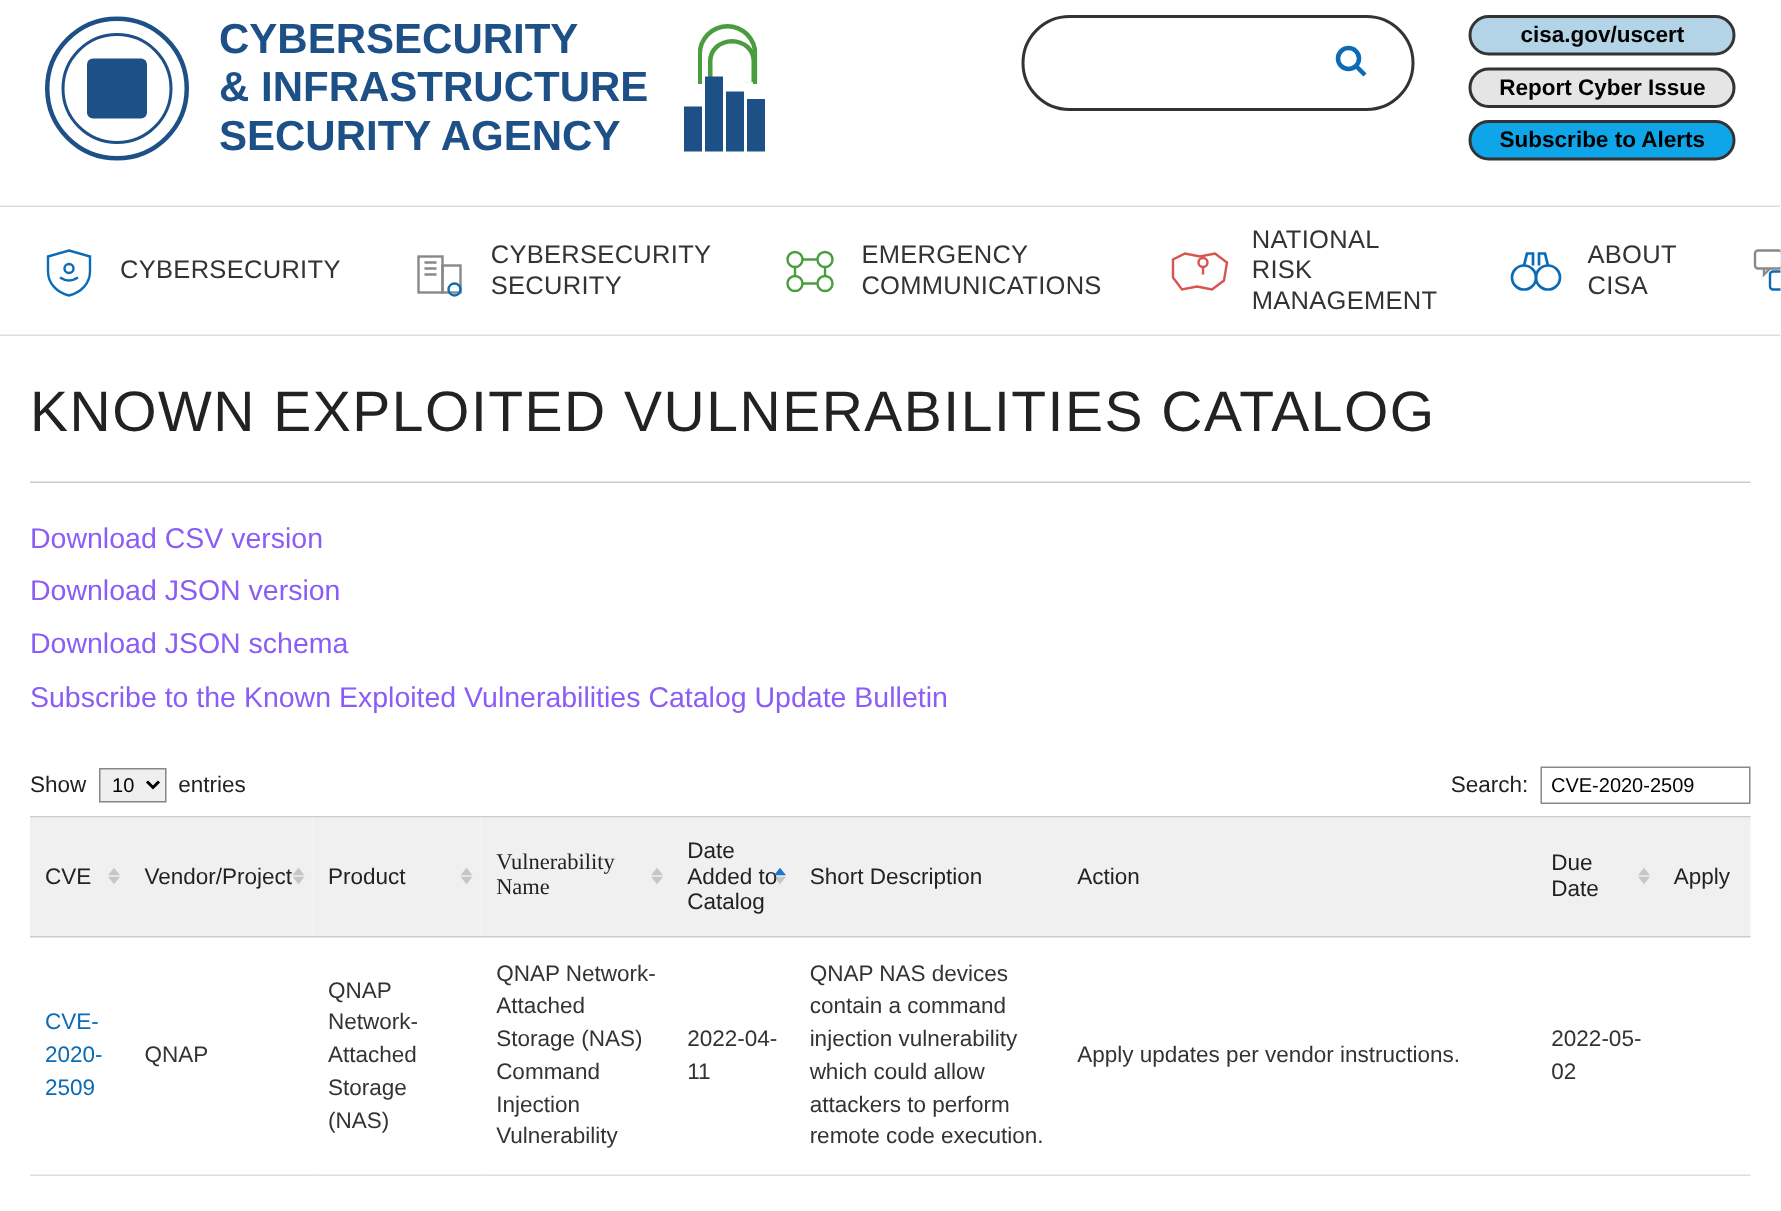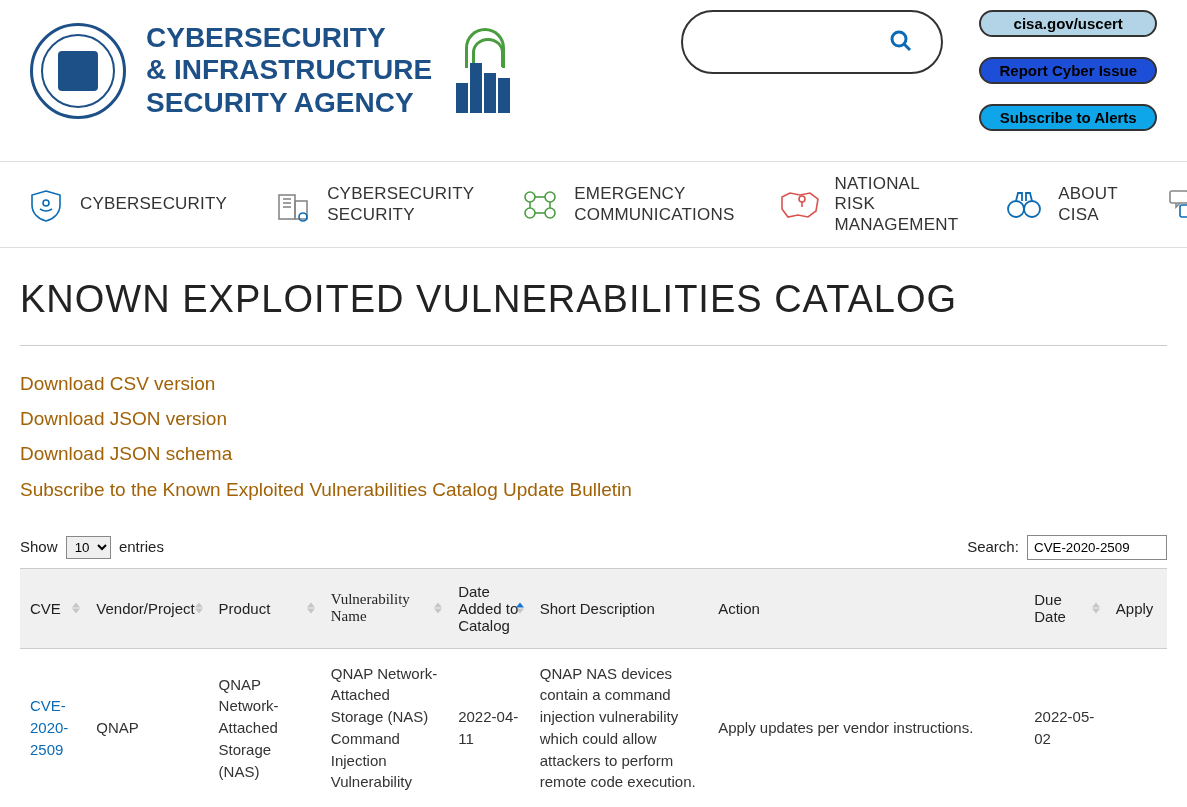--- a/index.html
+++ b/index.html
@@ -18,37 +18,37 @@
 .tower-signal::before { content:''; width:26px; height:26px; border:3px solid #4a9d3f; border-radius:50% 50% 0 0; border-bottom:none; position:absolute; top:7px; left:4px; }
 .tower-bldg { position:absolute; bottom:0; left:0; width:58px; height:50px; display:flex; align-items:flex-end; gap:2px; }
 .tower-bldg span { background:#1e5088; width:12px; }
 .tower-bldg span:nth-child(1){height:30px;} .tower-bldg span:nth-child(2){height:50px;} .tower-bldg span:nth-child(3){height:40px;} .tower-bldg span:nth-child(4){height:35px;}
 
 .header-right { display:flex; align-items:flex-start; gap:36px; }
 .search-box { width:262px; height:64px; border:2px solid #333; border-radius:36px; display:flex; align-items:center; justify-content:flex-end; padding:0 28px; }
 .search-input { border:none; outline:none; flex:1; font-size:16px; background:transparent; }
 .search-icon-btn { background:none; border:none; cursor:pointer; }
 
-.pill-buttons { display:flex; flex-direction:column; gap:20px; }
+.pill-buttons { display:flex; flex-direction:column; gap:8px; }
 .pill { border:2px solid #333; border-radius:20px; padding:3px 18px; font-weight:700; font-size:15px; cursor:pointer; text-align:center; font-family:inherit; }
 .pill-blue { background:#b3d4e6; }
-.pill-yellow { background:#1d4ed8; }
+.pill-yellow { background:#e5e5e5; }
 .pill-green { background:#0ea5e9; }
 
 
 .nav { display:flex; border-top:1px solid #ddd; border-bottom:1px solid #ddd; padding:12px 24px; gap:44px; align-items:center; }
 .nav-item { display:flex; align-items:center; gap:12px; cursor:pointer; color:#333; text-decoration:none; }
 .nav-icon { width:44px; height:38px; display:flex; align-items:center; justify-content:center; }
 .nav-label { font-size:17px; font-weight:500; line-height:1.2; letter-spacing:0.2px; }
 
 
 .content { padding:30px 20px; }
 .page-title { font-size:38px; font-weight:500; letter-spacing:1px; color:#222; border-bottom:1px solid #ccc; padding-bottom:24px; margin-bottom:20px; font-family: 'Segoe UI Semibold', Arial; }
 .links { margin-bottom:28px; }
-.links a { display:block; color:#a16207; font-size:19px; line-height:1.85; text-decoration:none; }
+.links a { display:block; color:#8b5cf6; font-size:19px; line-height:1.85; text-decoration:none; }
 
 
 .table-controls { display:flex; justify-content:space-between; align-items:center; margin-bottom:8px; font-size:15px;gap:24px; }
 .show-entries select { padding:2px 4px; margin:0 4px; border:1px solid #888; }
 .table-search input { width:140px; padding:4px 6px; border:1px solid #888; margin-left:4px; }
 
 
 .data-table { width:100%; border-collapse:collapse; font-size:15px; }
 .data-table thead th { background:#f0f0f0; padding:14px 10px; text-align:left; font-weight:500; border-bottom:1px solid #ccc; border-top:1px solid #ccc; position:relative; cursor:pointer; color:#222; }
 .sort-icons { position:absolute; right:6px; top:50%; transform:translateY(-50%); display:flex; flex-direction:column; gap:1px; }

